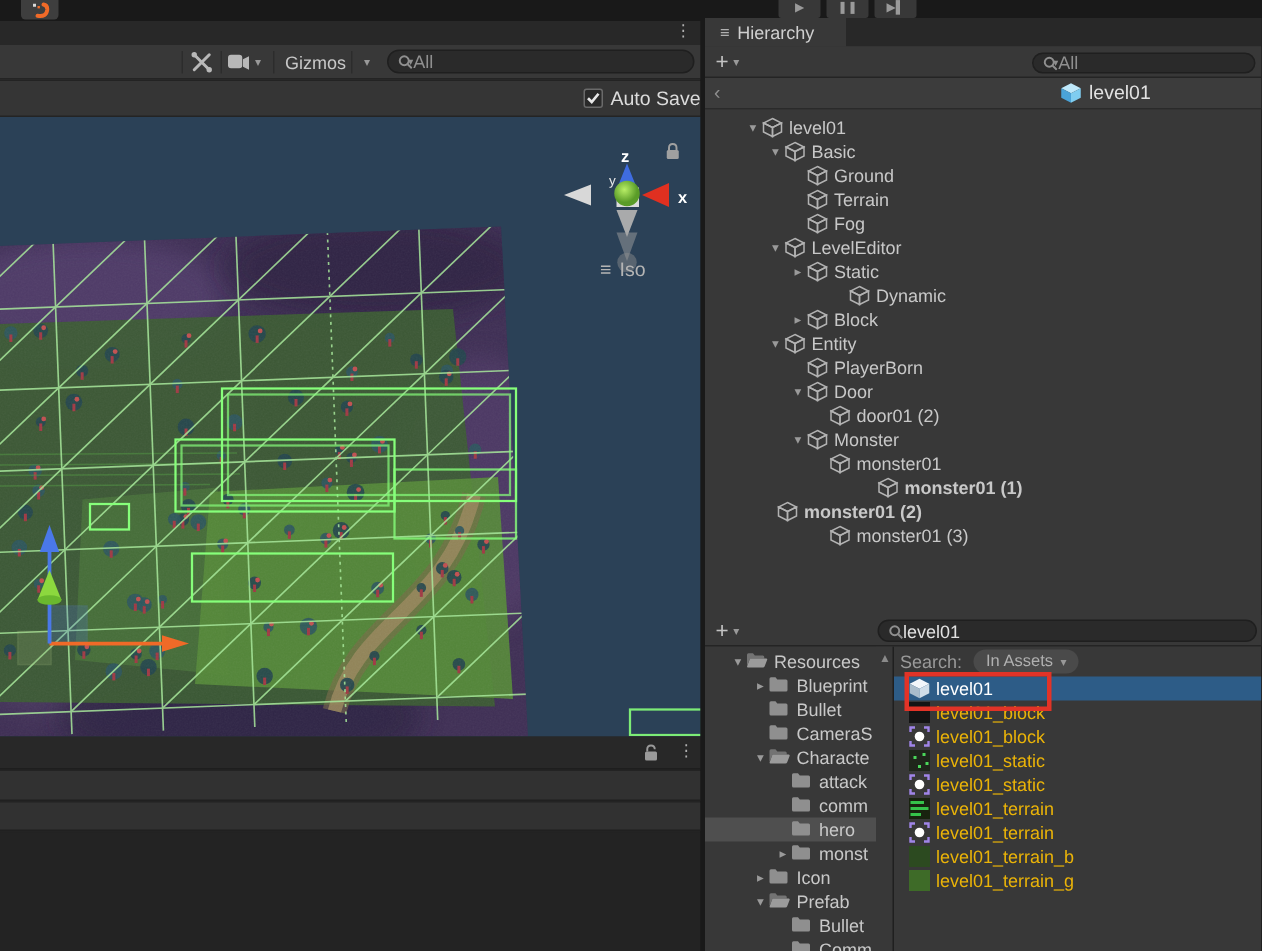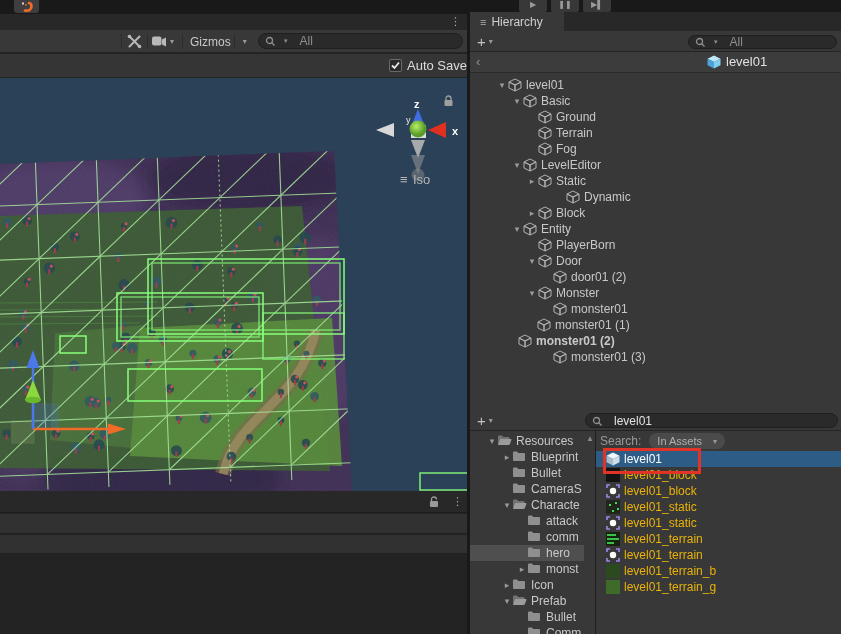--- a/index.html
+++ b/index.html
@@ -20,21 +20,21 @@
   .scene-tabstrip { left:0; top:0; width:467px; height:16px; background:#282828; }
   .kebab { color:#b0b0b0; font-size:11px; line-height:1; letter-spacing:0; }
   .scene-toolbar { left:0; top:16px; width:467px; height:23px; background:#383838;
     border-bottom:1px solid #242424; }
   .vsep { width:1px; height:15px; background:#2c2c2c; top:4px; }
   .tool-ic { top:3px; height:17px; display:flex; align-items:center; gap:3px; color:#b8b8b8; }
   .gizmos-btn { top:3px; height:17px; display:flex; align-items:center; gap:6px;
     color:#c8c8c8; font-size:12px; }
   .dd-arrow { font-size:8px; color:#999; }
   .searchbox { background:#2a2a2a; border:1px solid #1f1f1f; border-radius:8px;
-    display:flex; align-items:center; gap:12px; padding:0 6px; color:#8f8f8f; font-size:12px; }
+    display:flex; align-items:center; gap:0; padding:0 6px; color:#8f8f8f; font-size:12px; }
   .searchbox .val { color:#8f8f8f; white-space:nowrap; }
   .searchbox.filled .val { color:#e2e2e2; }
   .autosave-row { left:0; top:40px; width:467px; height:24px; background:#353535;
     border-bottom:1px solid #242424; }
   .checkbox { left:389px; top:5px; width:13px; height:13px; background:#2a2a2a;
     border:1px solid #6a6a6a; border-radius:2px; }
   .autosave-label { left:407px; top:4px; color:#dcdcdc; font-size:13px; }
 
   #scene { left:0; top:64px; width:467px; height:413px; background:#2b4157; }
 
@@ -80,21 +80,21 @@
   .frow .arr { width:10px; color:#9a9a9a; font-size:9px; text-align:center; flex:none; }
   .frow .lbl { padding-left:4px; font-size:12px; color:#c8c8c8; }
   #proj-scrollbar { left:114px; top:0; width:11px; height:203px; background:#383838; }
   .scroll-up { left:2px; top:3px; color:#8a8a8a; font-size:8px; }
   #proj-divider { left:125px; top:0; width:1px; height:203px; background:#1f1f1f; }
   #proj-results { left:126px; top:0; width:245px; height:203px; }
   .results-header { left:0; top:2px; height:16px; display:flex; align-items:center; gap:8px;
     padding-left:4px; }
   .rh-label { color:#9a9a9a; font-size:12px; }
   .scope-pill { background:#4a4a4a; border-radius:8px; height:16px; padding:0 8px;
-    display:flex; align-items:center; gap:11px; color:#b0b0b0; font-size:11px; }
+    display:flex; align-items:center; gap:5px; color:#b0b0b0; font-size:11px; }
   #result-rows { left:0; top:20px; width:245px; }
   .rrow { height:16px; display:flex; align-items:center; padding-left:10px; }
   .rrow.sel { background:#2d5c87; }
   .rrow .ric { width:14px; height:14px; flex:none; margin-right:4px; position:relative; }
   .rrow .lbl { font-size:12px; color:#eab308; }
   .rrow.sel .lbl { color:#ffffff; }
   .ric-tex-dark   { background:#141414; }
   .ric-tex-dots   { background:#1f261b; }
   .ric-tex-stripes{ background:#18230f; }
   .ric-tex-dgreen { background:#2c4a20; }
@@ -714,21 +714,21 @@
         </div>
         <div class="trow" style="padding-left: 71px;">
           <span class="arr"></span>
           <span class="ic">
             <svg width="14" height="14" viewBox="0 0 14 14">
               <use href="#cube-outline"></use>
             </svg>
           </span>
           <span class="lbl">monster01</span>
         </div>
-        <div class="trow" style="padding-left: 55px;">
+        <div class="trow" style="padding-left: 103px; font-weight: bold;">
           <span class="arr"></span>
           <span class="ic">
             <svg width="14" height="14" viewBox="0 0 14 14">
               <use href="#cube-outline"></use>
             </svg>
           </span>
           <span class="lbl">monster01 (1)</span>
         </div>
         <div class="trow" style="padding-left: 36px; font-weight: bold;">
           <span class="arr"></span>

